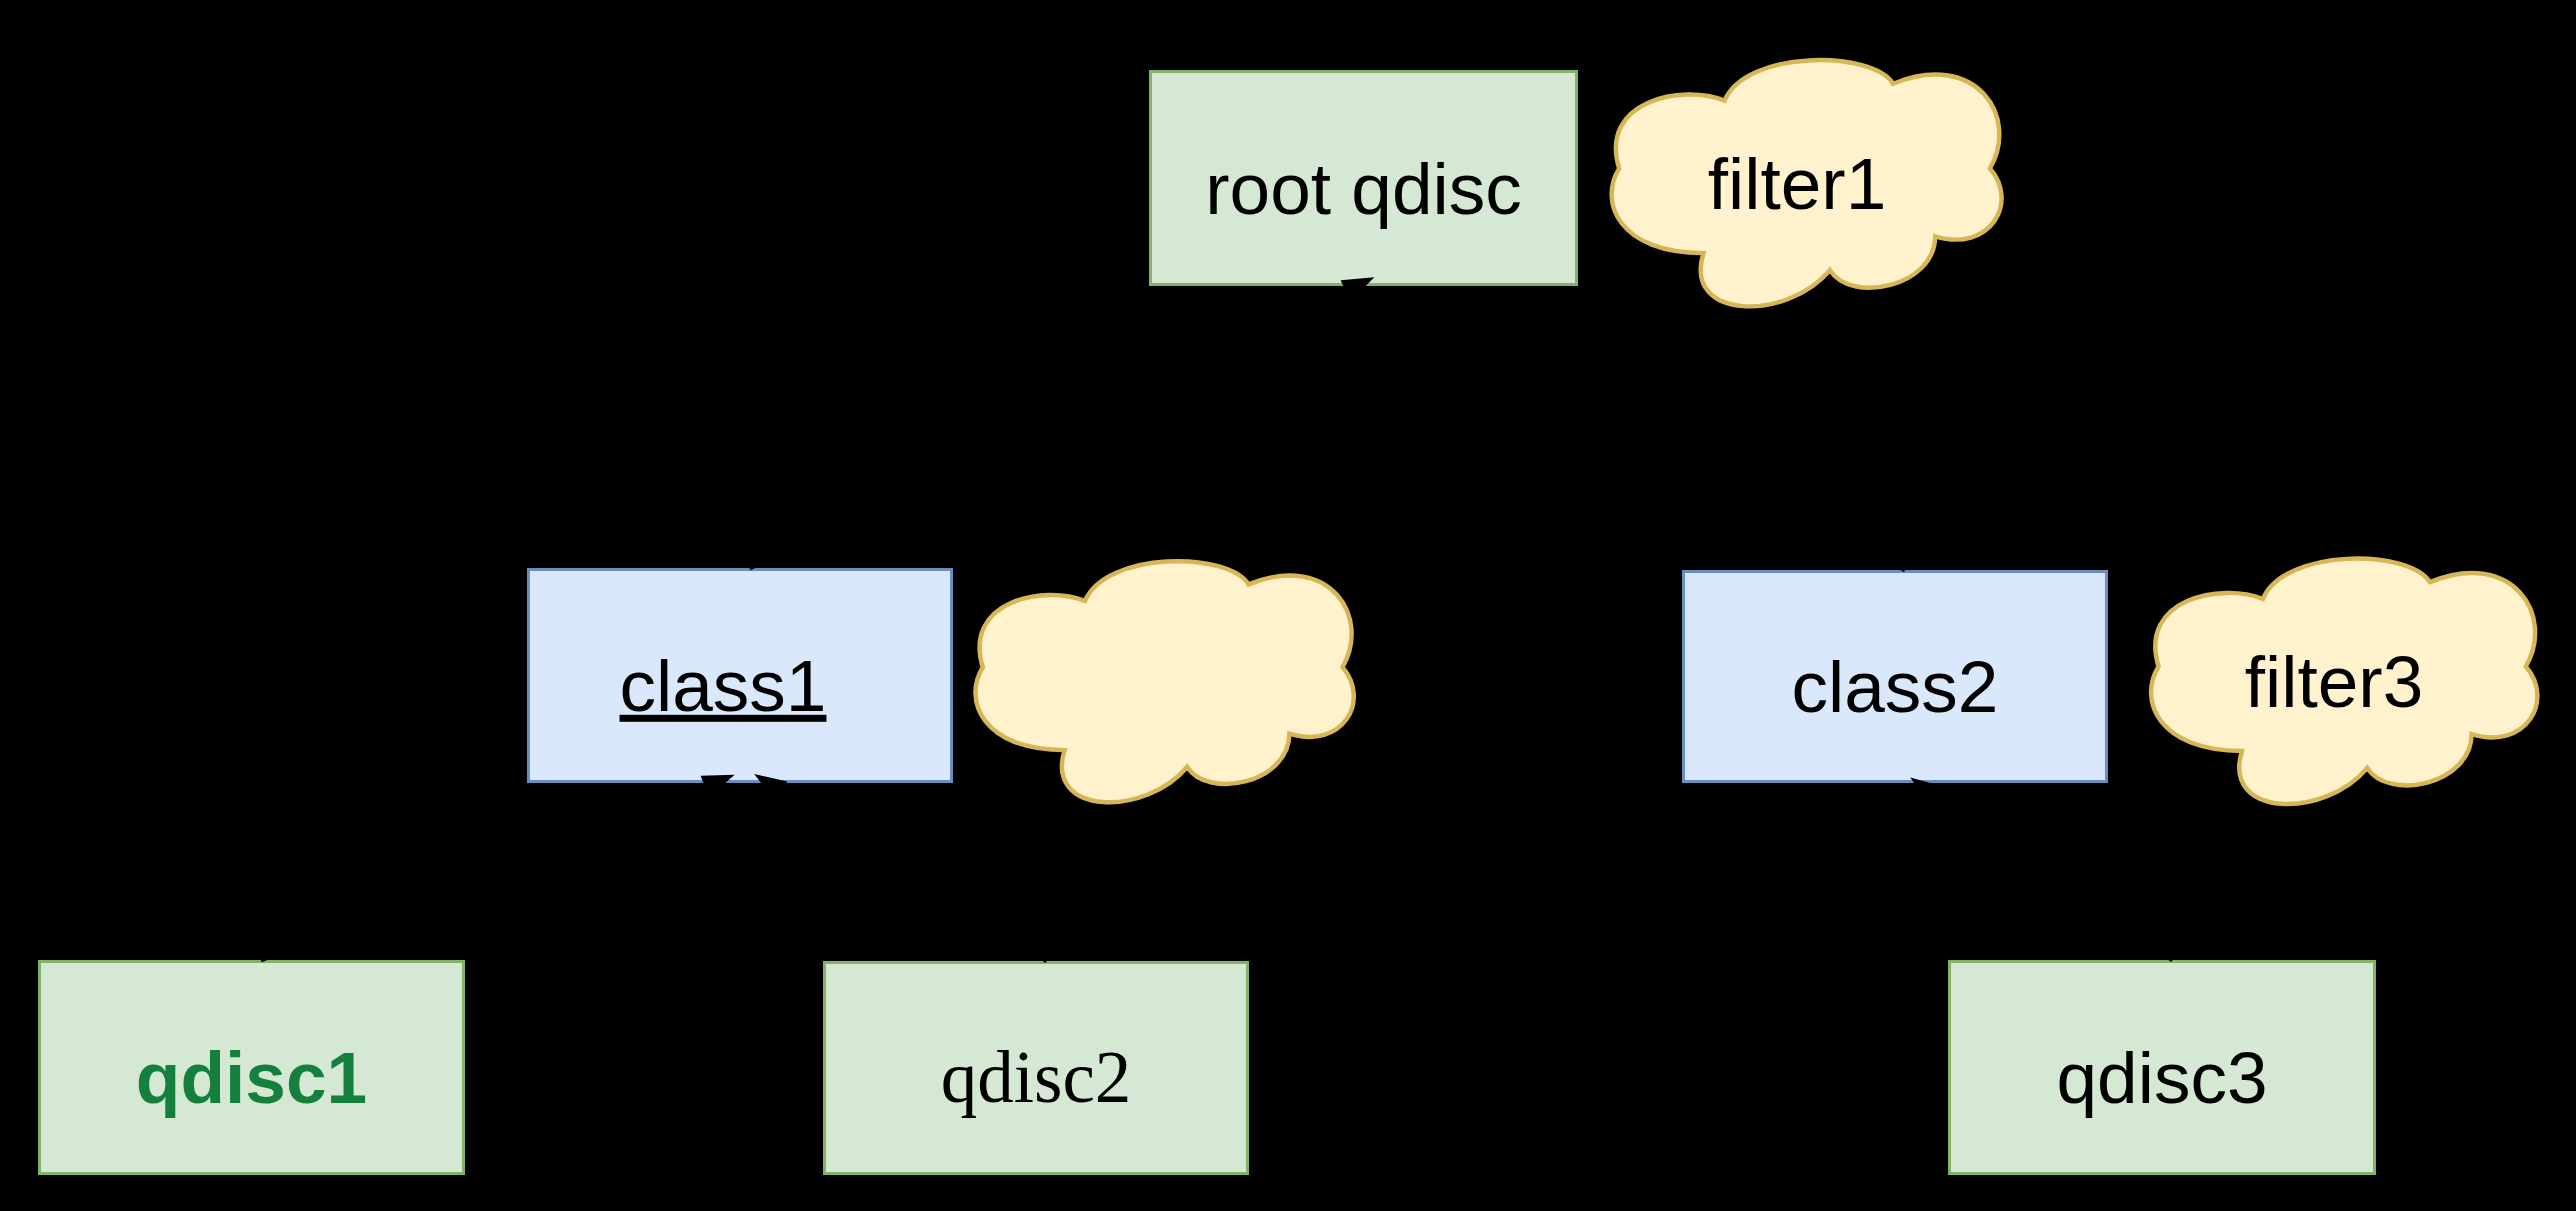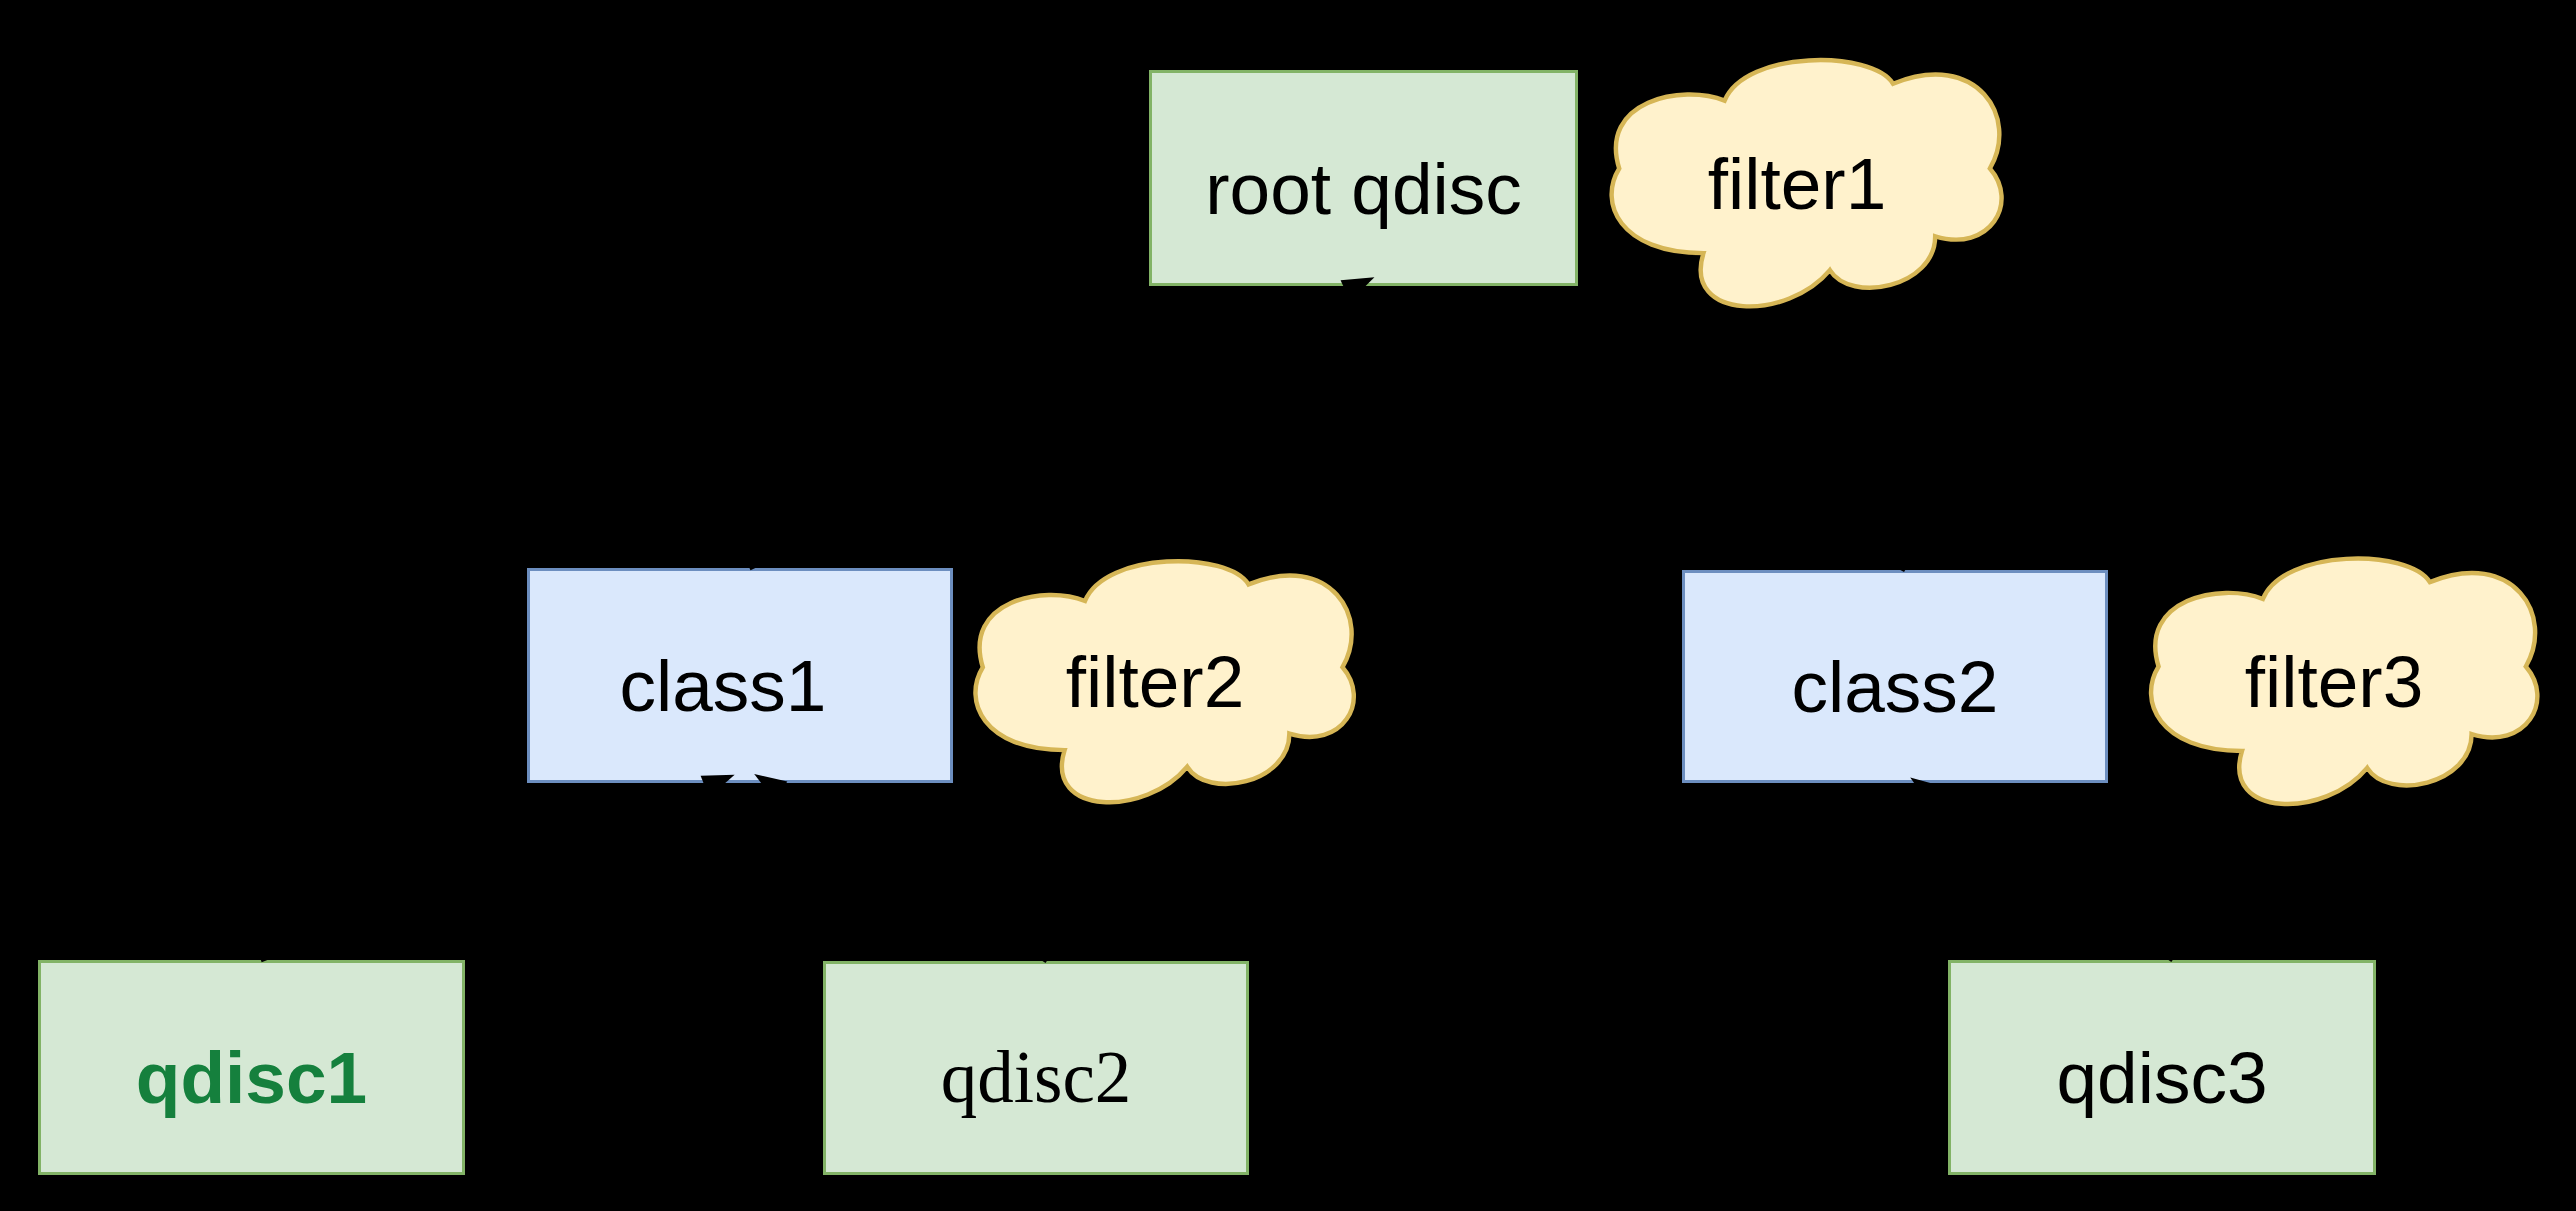--- a/index.html
+++ b/index.html
@@ -65,22 +65,21 @@
       </g>
       <g>
         <line x1="2434" y1="1081" x2="2168.5" y2="895.6" stroke="#000000" stroke-width="4"></line>
         <polygon points="2139,875 2176.0,885.0 2161.1,906.3" fill="#000000"></polygon>
       </g>
     </svg>
 <div class="node" style="left: 1149px; top: 70px; width: 429px; height: 216px; background: rgb(213, 232, 212); border-color: rgb(130, 179, 102);"></div>
     <div class="label rect-label" style="left: 1149px; top: 70px; width: 429px; height: 216px; color: rgb(0, 0, 0);">root qdisc</div>
     <div class="label" style="left: 1602px; top: 60px; width: 390px; height: 246px; color: rgb(0, 0, 0);">filter1</div>
     <div class="node" style="left: 527px; top: 568px; width: 426px; height: 215px; background: rgb(218, 232, 252); border-color: rgb(108, 142, 191);"></div>
-    <div class="label rect-label" style="left: 527px; top: 568px; width: 392px; height: 215px; color: rgb(0, 0, 0);">class1</div>
-    <div class="label" style="left: 966px; top: 561px; width: 378px; height: 241px; color: rgb(0, 0, 0);">filter2</div>
+    <div class="label rect-label" style="left: 527px; top: 568px; width: 392px; height: 215px; color: rgb(0, 0, 0); text-decoration: underline;">class1</div>
     <div class="node" style="left: 1682px; top: 570px; width: 426px; height: 213px; background: rgb(218, 232, 252); border-color: rgb(108, 142, 191);"></div>
     <div class="label rect-label" style="left: 1682px; top: 570px; width: 426px; height: 213px; color: rgb(0, 0, 0);">class2</div>
     <div class="label" style="left: 2141px; top: 559px; width: 386px; height: 245px; color: rgb(0, 0, 0);">filter3</div>
     <div class="node" style="left: 38px; top: 960px; width: 427px; height: 215px; background: rgb(213, 232, 212); border-color: rgb(130, 179, 102);"></div>
     <div class="label rect-label" style="left: 38px; top: 960px; width: 427px; height: 215px; color: #15803d; font-weight: bold;">qdisc1</div>
     <div class="node" style="left: 823px; top: 961px; width: 426px; height: 214px; background: rgb(213, 232, 212); border-color: rgb(130, 179, 102);"></div>
     <div class="label rect-label" style="left: 823px; top: 961px; width: 426px; height: 214px; color: rgb(0, 0, 0); font-family: Liberation Serif, serif;">qdisc2</div>
     <div class="node" style="left: 1948px; top: 960px; width: 428px; height: 215px; background: rgb(213, 232, 212); border-color: rgb(130, 179, 102);"></div>
     <div class="label rect-label" style="left: 1948px; top: 960px; width: 428px; height: 215px; color: rgb(0, 0, 0);">qdisc3</div>
   </div>

